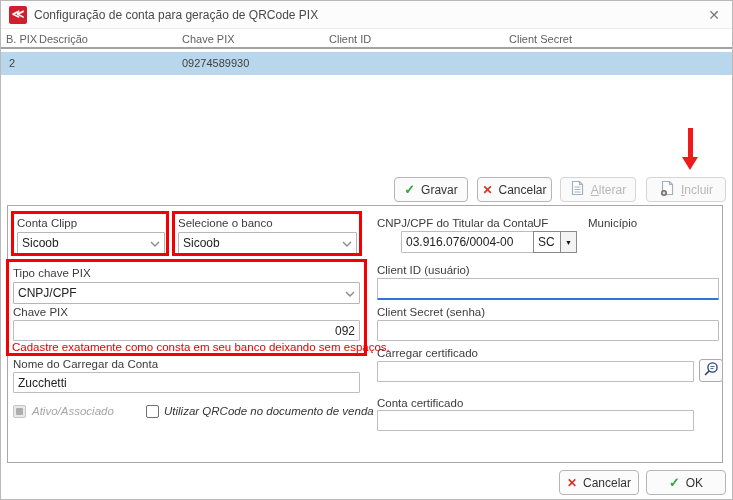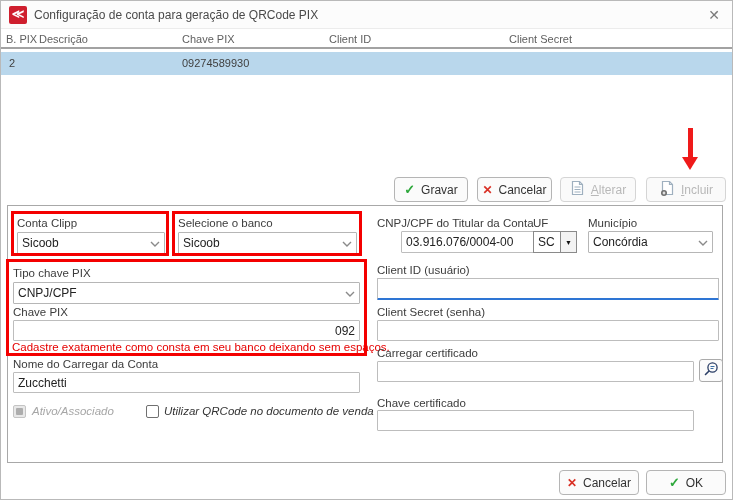--- a/index.html
+++ b/index.html
@@ -178,47 +178,41 @@
   <div class="lbl" style="left:376px;top:216px">CNPJ/CPF do Titular da Conta</div>
   <input class="inp" style="left: 376px; top: 230px; width: 145px; height: 22px; margin-left: 24px;" value="03.916.076/0004-00">
 
   <div class="lbl" style="left:532px;top:216px">UF</div>
   <div class="combo" style="left:532px;top:230px;width:44px">
     <span class="val">SC</span>
     <span class="dd">▼</span>
   </div>
 
   <div class="lbl" style="left:587px;top:216px">Município</div>
-  <div class="sel" style="left:587px;top:230px;width:125px">
-    <span>Concórdia</span>
-    <span class="chev"><svg width="10" height="6">
-          <polyline points="1,1 5,5 9,1" fill="none" stroke="#8a8a8a" stroke-width="1.4"></polyline>
-        </svg></span>
-  </div>
 
   <div class="lbl" style="left:376px;top:263px">Client ID (usuário)</div>
   <input class="inp focused" style="left: 376px; top: 277px; width: 342px; height: 22px;" value="">
 
   <div class="lbl" style="left:376px;top:305px">Client Secret (senha)</div>
   <input class="inp" style="left: 376px; top: 319px; width: 342px;" value="">
 
   <div class="lbl" style="left:376px;top:346px">Carregar certificado</div>
   <input class="inp" style="left: 376px; top: 360px; width: 317px;" value="">
   <div class="tool-ico" style="left:698px;top:358px">
     <span>
       <svg width="16" height="16" viewBox="0 0 16 16">
           <circle cx="9.5" cy="6.5" r="4.6" fill="none" stroke="#2b3e66" stroke-width="1.3"></circle>
           <path d="M7.5 5.5h4M7.5 7.5h3" stroke="#3a6ea5" stroke-width="1"></path>
           <path d="M5.8 10.2L2.5 13.5" stroke="#2b3e66" stroke-width="1.6" stroke-linecap="round"></path>
         </svg>
     </span>
   </div>
 
 
-  <div class="lbl" style="left:376px;top:396px">Chave certificado</div>
+  <div class="lbl" style="left:376px;top:396px">Conta certificado</div>
   <input class="inp" style="left: 376px; top: 409px; width: 317px;" value="">
 
   <div class="btn" style="left:558px;top:469px;width:80px">
     <span class="glyph-x">✕</span>
     <span>Cancelar</span>
   </div>
   <div class="btn" style="left:645px;top:469px;width:80px">
     <span class="glyph-check">✓</span>
     <span>OK</span>
   </div>

